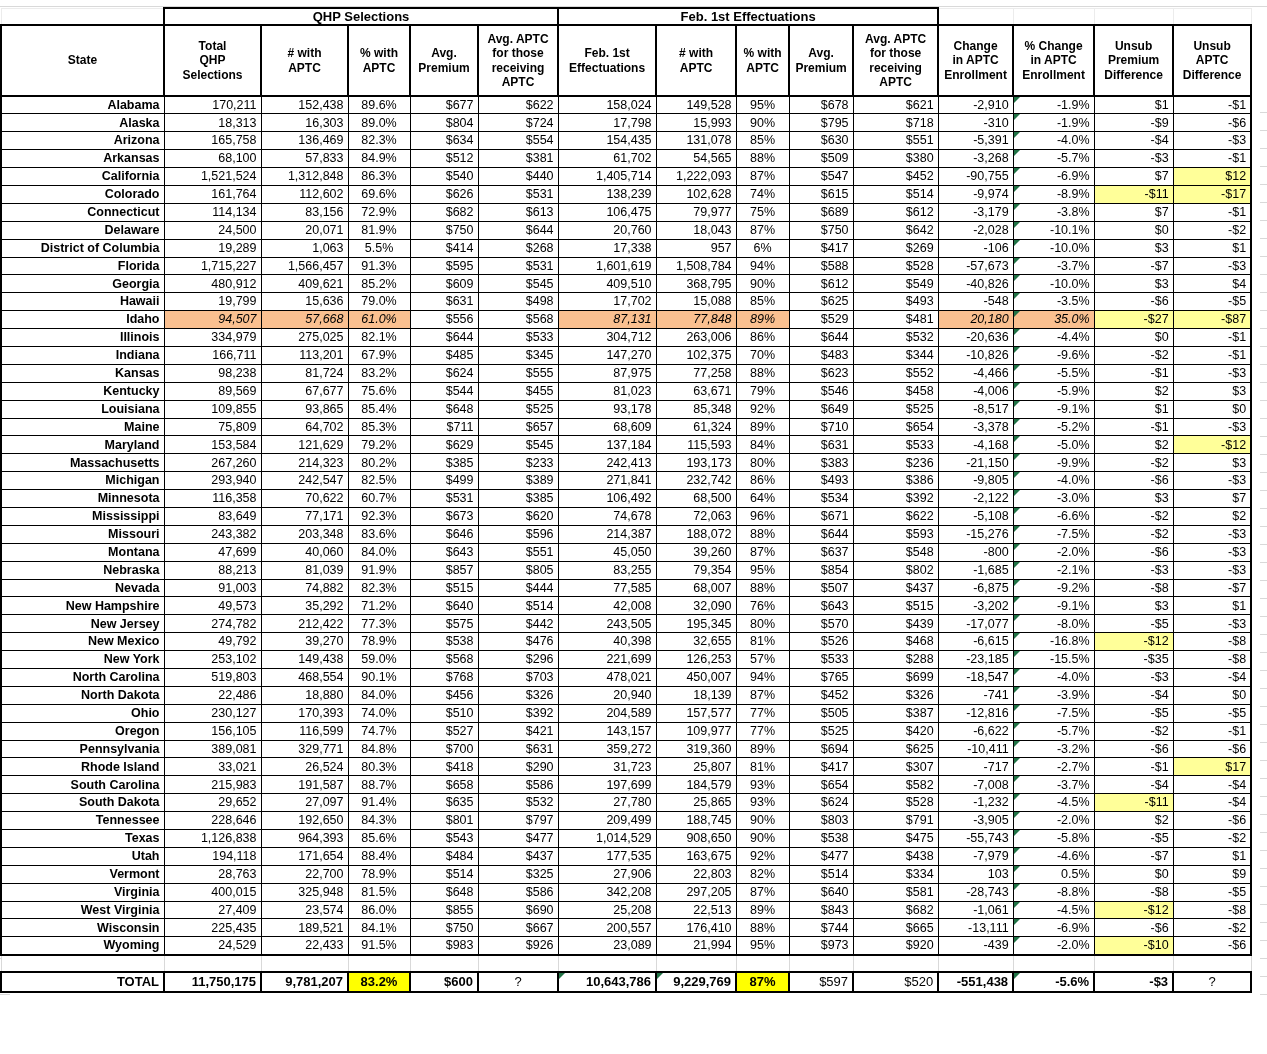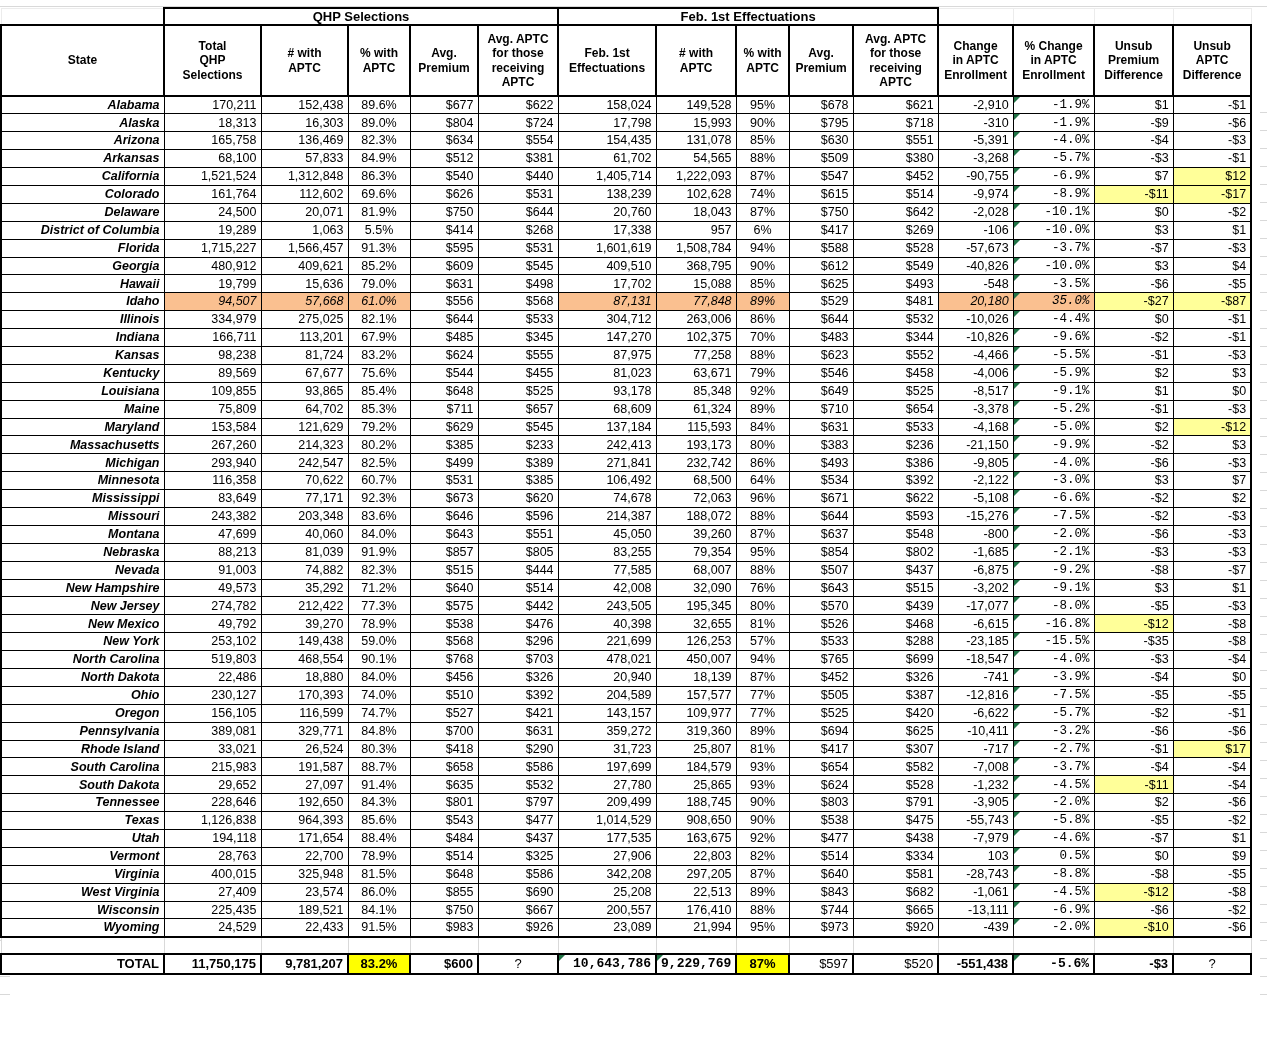--- a/index.html
+++ b/index.html
@@ -21,30 +21,30 @@
   
   tr.group-row td{height:17px;font-weight:bold;font-size:13px;text-align:center;padding:0;}
   td.group-box{border:2px solid #000;}
   td.group-blank{border:1px solid #ececec;border-bottom:none;background:#fff;}
   
   tr.head-row td{border:2px solid #000;font-weight:bold;font-size:12px;text-align:center;
     vertical-align:middle;white-space:pre-line;line-height:1.18;height:71px;padding:1px 2px;}
   
   tbody td{border:1px solid #000;font-size:12.5px;height:17.9px;padding:0 4px;line-height:1;
     vertical-align:middle;background:#fff;}
-  tbody tr td:first-child{border-left:2px solid #000;font-style:italic;}
+  tbody tr td:first-child{border-left:2px solid #000;}
   tbody tr td:last-child{border-right:2px solid #000;}
   tbody tr:last-child td{border-bottom:2px solid #000;}
   .al-right{text-align:right;}
   .al-center{text-align:center;}
   .state{font-weight:bold;font-size:12.5px;}
   .hl-yellow{background:var(--pale-yellow)!important;}
   .hl-bright{background:var(--bright-yellow)!important;}
   .hl-orange{background:var(--orange)!important;font-style:italic;}
-  .tri{position:relative;font-family:Liberation Mono, monospace;}
+  .tri{position:relative;}
   .tri::before{content:"";position:absolute;top:0;left:0;width:0;height:0;
     border-top:6px solid var(--tri-green);border-right:6px solid transparent;}
   
   tr.gap-row td{border:none;border-right:1px solid var(--grid-lite);height:17px;background:#fff;}
   tr.gap-row td:first-child{border-left:1px solid var(--grid-lite);}
   
   tr.total-row td{border:2px solid #000;font-weight:bold;font-size:13px;height:20px;
     padding:0 4px;background:#fff;position:relative;vertical-align:middle;}
   tr.total-row td.reg{font-weight:normal;}
 </style>
@@ -222,20 +222,37 @@
       <td class="al-right">102,628</td>
       <td class="al-center">74%</td>
       <td class="al-right">$615</td>
       <td class="al-right">$514</td>
       <td class="al-right">-9,974</td>
       <td class="al-right tri">-8.9%</td>
       <td class="al-right hl-yellow">-$11</td>
       <td class="al-right hl-yellow">-$17</td>
     </tr>
         <tr>
+      <td class="al-right state">Connecticut</td>
+      <td class="al-right">114,134</td>
+      <td class="al-right">83,156</td>
+      <td class="al-center">72.9%</td>
+      <td class="al-right">$682</td>
+      <td class="al-right">$613</td>
+      <td class="al-right">106,475</td>
+      <td class="al-right">79,977</td>
+      <td class="al-center">75%</td>
+      <td class="al-right">$689</td>
+      <td class="al-right">$612</td>
+      <td class="al-right">-3,179</td>
+      <td class="al-right tri">-3.8%</td>
+      <td class="al-right">$7</td>
+      <td class="al-right">-$1</td>
+    </tr>
+        <tr>
       <td class="al-right state">Delaware</td>
       <td class="al-right">24,500</td>
       <td class="al-right">20,071</td>
       <td class="al-center">81.9%</td>
       <td class="al-right">$750</td>
       <td class="al-right">$644</td>
       <td class="al-right">20,760</td>
       <td class="al-right">18,043</td>
       <td class="al-center">87%</td>
       <td class="al-right">$750</td>
@@ -335,21 +352,21 @@
       <td class="al-right">334,979</td>
       <td class="al-right">275,025</td>
       <td class="al-center">82.1%</td>
       <td class="al-right">$644</td>
       <td class="al-right">$533</td>
       <td class="al-right">304,712</td>
       <td class="al-right">263,006</td>
       <td class="al-center">86%</td>
       <td class="al-right">$644</td>
       <td class="al-right">$532</td>
-      <td class="al-right">-10,026</td>
+      <td class="al-right">-20,636</td>
       <td class="al-right tri">-4.4%</td>
       <td class="al-right">$0</td>
       <td class="al-right">-$1</td>
     </tr>
         <tr>
       <td class="al-right state">Indiana</td>
       <td class="al-right">166,711</td>
       <td class="al-right">113,201</td>
       <td class="al-center">67.9%</td>
       <td class="al-right">$485</td>

